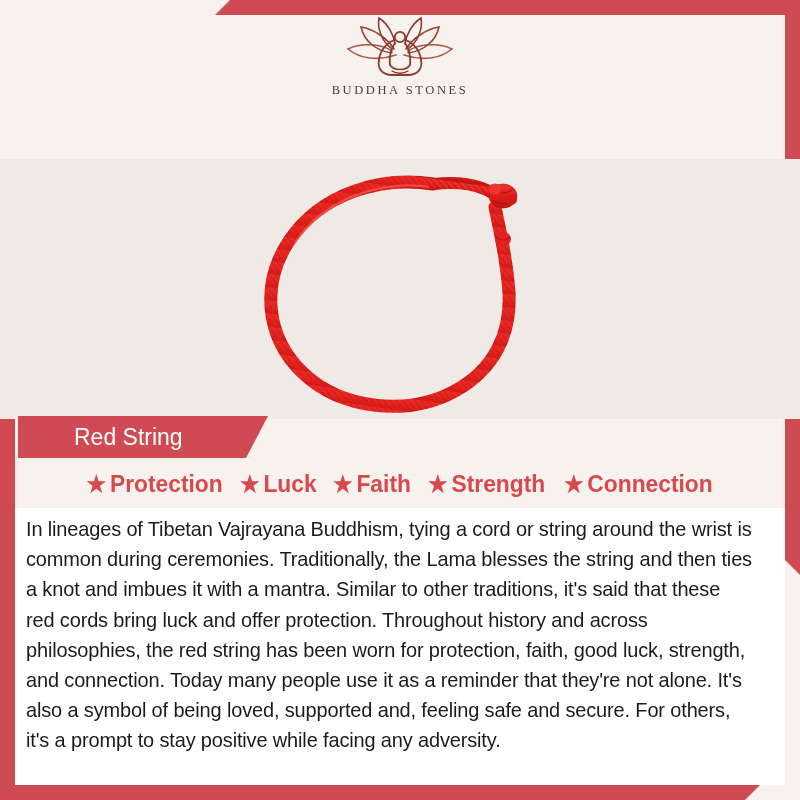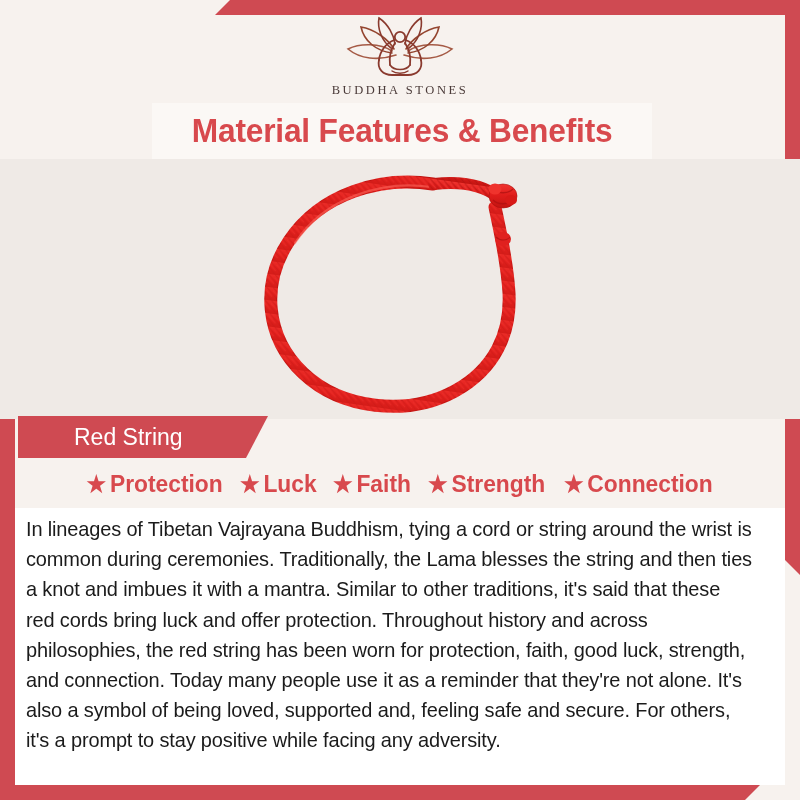--- a/index.html
+++ b/index.html
@@ -232,23 +232,20 @@
 
           <path d="M45 45 C43 54 49 60 58 60 L74 60 C83 60 89 54 87 45" stroke="#8a3a2e" stroke-width="1.8"></path>
           <path d="M56 50 C60 56 72 56 76 50" stroke="#8a3a2e" stroke-width="1.6"></path>
           <path d="M58 56 C62 59 70 59 74 56" stroke="#8a3a2e" stroke-width="1.4"></path>
         </g>
       </svg>
       <div class="logo-word">BUDDHA STONES</div>
     </div>
   </div>
 
-  <div class="title-band">
-    <div class="title-text">Material Features &amp; Benefits</div>
-  </div>
 
   <div class="hero">
     <svg class="bracelet-svg" viewBox="0 0 310 255">
       <defs>
         <linearGradient id="cordGrad" x1="0" y1="0" x2="0" y2="1">
           <stop offset="0" stop-color="#f0342f"></stop>
           <stop offset="0.45" stop-color="#e11e1c"></stop>
           <stop offset="1" stop-color="#c21411"></stop>
         </linearGradient>
         <pattern id="braid" width="7" height="13" patternUnits="userSpaceOnUse" patternTransform="rotate(8)">

